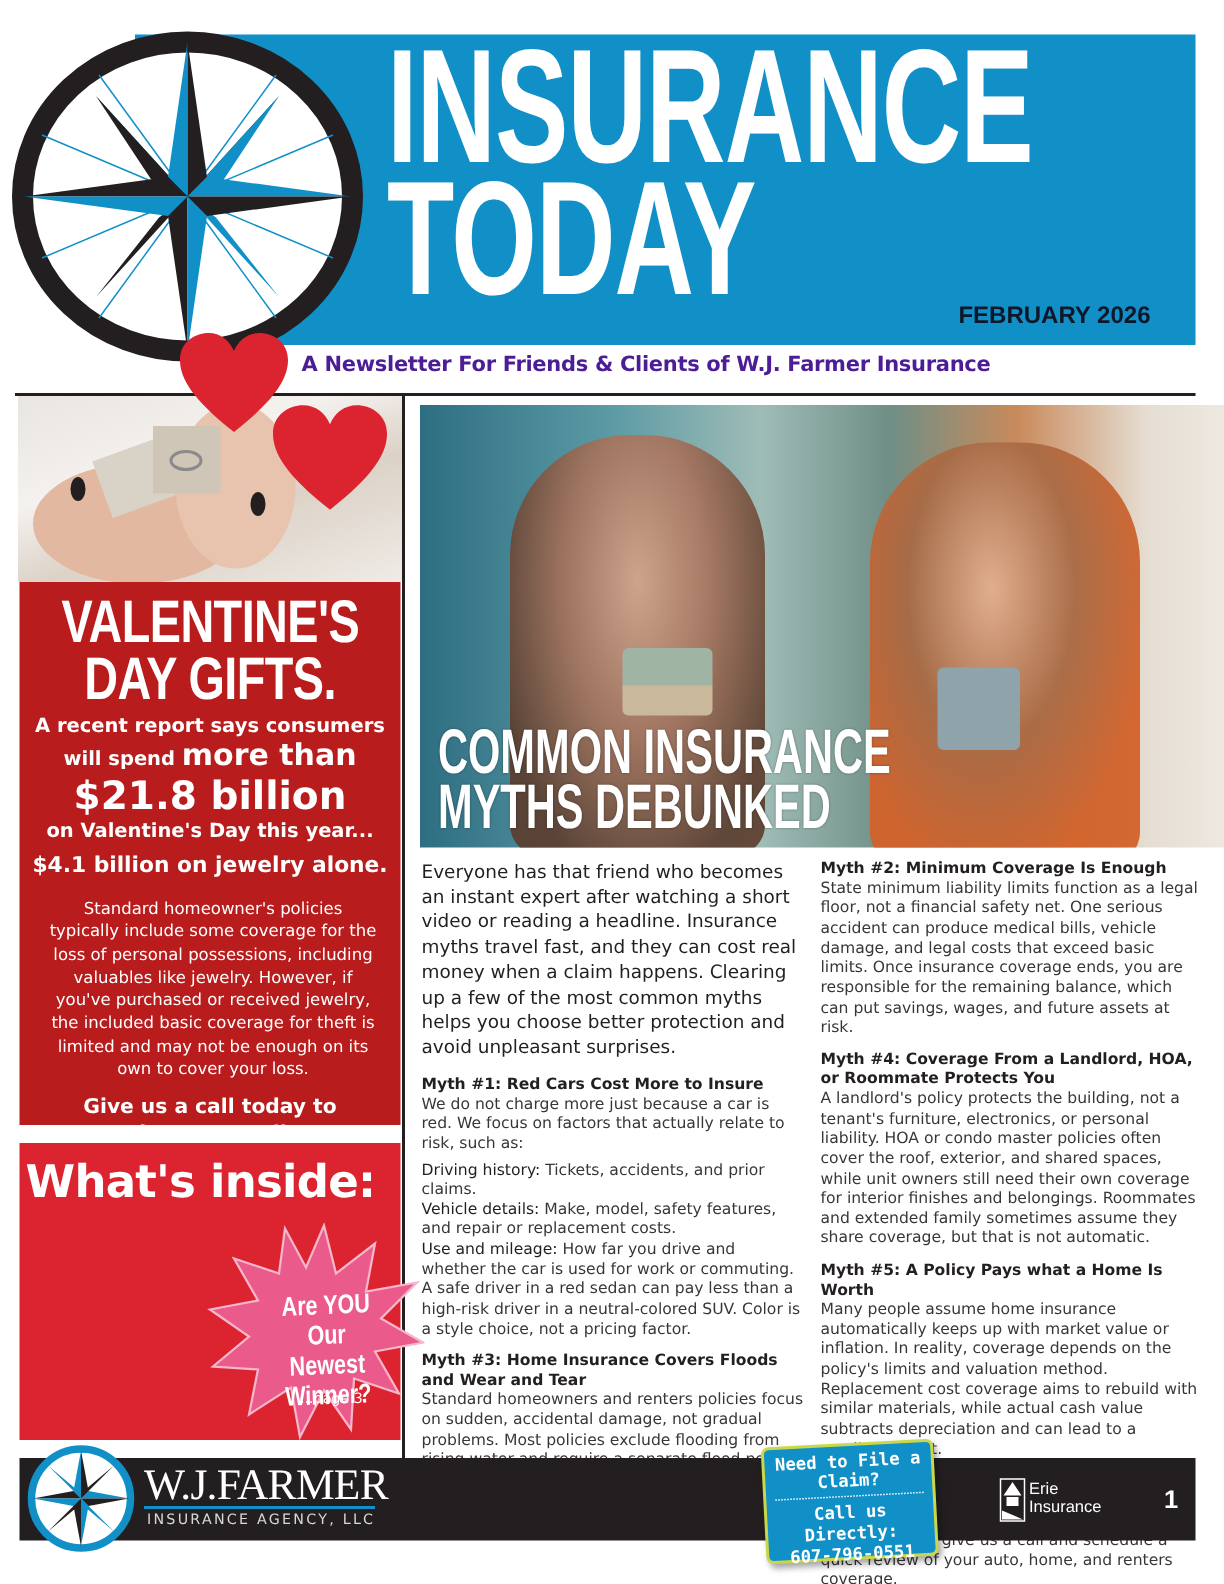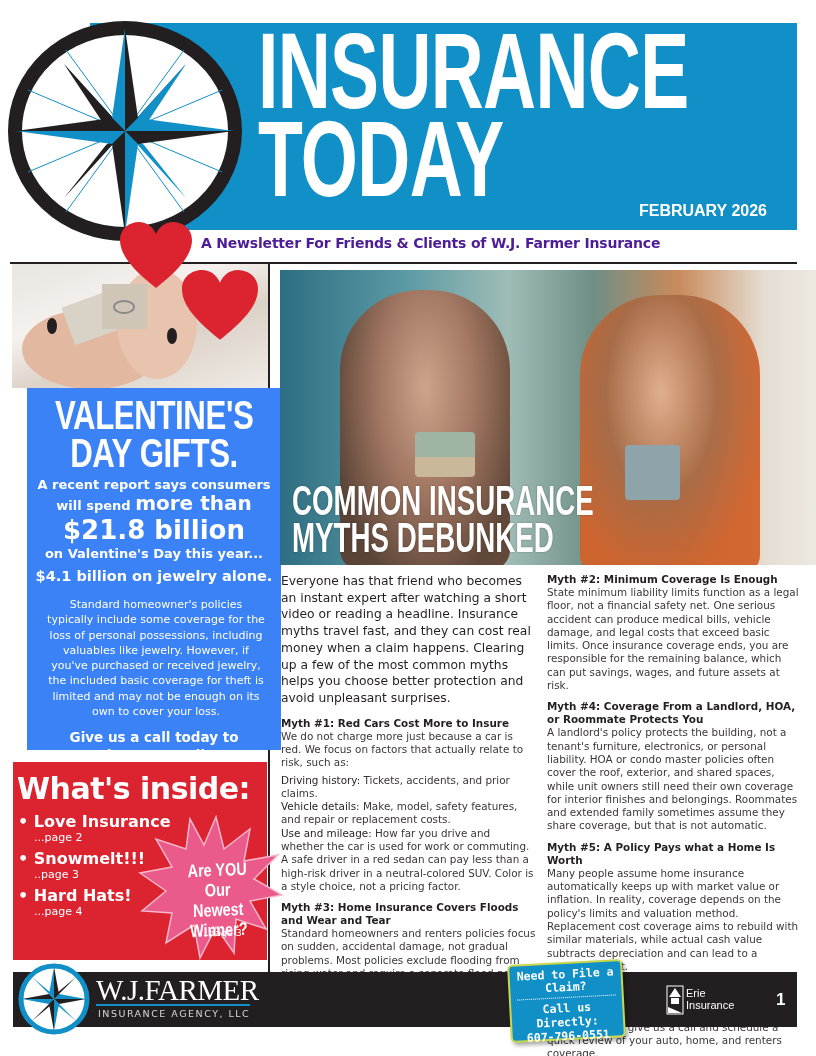--- a/index.html
+++ b/index.html
@@ -5,32 +5,32 @@
   * { box-sizing: border-box; margin: 0; padding: 0; }
   html, body { width: 816px; height: 1056px; background: #ffffff; overflow: hidden; }
   body { position: relative; font-family: "DejaVu Sans", sans-serif; color: #231f20; }
 
   
   .masthead { position: absolute; left: 90px; top: 23px; width: 707px; height: 207px; background: #1190c8; }
   .mast-title { position: absolute; left: 168px; top: 0; color: #fff; font-family: "Liberation Sans", sans-serif;
     font-weight: 700; font-size: 108px; line-height: 88px; letter-spacing: -1px; transform: scaleX(0.68); transform-origin: left top; white-space: nowrap; }
   .mast-title .l1 { display: block; margin-top: 4px; }
   .mast-title .l2 { display: block; }
-  .mast-date { position: absolute; right: 30px; bottom: 10px; color: #ffffff; font-family: "Liberation Sans", sans-serif; font-weight: 700; font-size: 16px; }
+  .mast-date { position: absolute; right: 30px; bottom: 10px; color: #0f172a; font-family: "Liberation Sans", sans-serif; font-weight: 700; font-size: 16px; }
   .compass { position: absolute; left: 6px; top: 20px; width: 238px; height: 222px; }
   .tagline { position: absolute; left: 201px; top: 235px; color: #4c1d95; font-family: "DejaVu Sans", sans-serif; font-weight: 700; font-size: 14px; white-space: nowrap; letter-spacing: -0.2px; }
   .rule-top { position: absolute; left: 10px; top: 262px; width: 787px; height: 1.5px; background: #231f20; }
 
   .heart { position: absolute; }
 
   
   .col-divider { position: absolute; left: 268px; top: 262px; width: 1.5px; height: 712px; background: #231f20; }
   .ring-photo { position: absolute; left: 12px; top: 264px; width: 256px; height: 124px; overflow: hidden;
     background: linear-gradient(160deg, #e9e6e1 0%, #f4f1ee 35%, #dcd2c7 60%, #efebe6 100%); }
-  .val-box { position: absolute; left: 27px; top: 388px; width: 254px; height: 362px; background: #3b82f6; color: #fff; text-align: center; }
+  .val-box { position: absolute; left: 13px; top: 388px; width: 254px; height: 362px; background: #b91c1c; color: #fff; text-align: center; }
   .val-title { font-family: "Liberation Sans", sans-serif; font-weight: 700; font-size: 40px; line-height: 38px; transform: scaleX(0.78); margin-top: 8px; letter-spacing: -0.5px; }
   .val-lead { font-weight: 700; font-size: 13px; line-height: 18px; margin-top: 4px; }
   .val-big1 { font-weight: 700; font-size: 20px; }
   .val-big2 { font-weight: 700; font-size: 26px; line-height: 30px; }
   .val-sub { font-weight: 700; font-size: 13px; line-height: 18px; }
   .val-jewel { font-weight: 700; font-size: 14.5px; line-height: 22px; margin-top: 2px; }
   .val-body { font-size: 11px; line-height: 15.3px; text-align: center; padding: 10px 14px 0 18px; }
   .val-cta { font-weight: 700; font-size: 13.5px; line-height: 18px; margin-top: 9px; }
 
   .inside-box { position: absolute; left: 13px; top: 762px; width: 254px; height: 198px; background: #dc2430; color: #fff; }
@@ -159,34 +159,20 @@
   <div class="val-jewel">$4.1 billion on jewelry alone.</div>
   <div class="val-body">Standard homeowner's policies typically include some coverage for the loss of personal possessions, including valuables like jewelry. However, if you've purchased or received jewelry, the included basic coverage for theft is limited and may not be enough on its own to cover your loss.</div>
   <div class="val-cta">
     <div>Give us a call today to</div>
     <div>review your policy.</div>
   </div>
 </div>
 
 <div class="inside-box">
   <div class="inside-title">What's inside:</div>
-  <ul class="inside-list">
-    <li class="inside-item">
-      <div class="inside-label">• Love Insurance</div>
-      <div class="inside-page">...page 2</div>
-    </li>
-    <li class="inside-item">
-      <div class="inside-label">• Snowmelt!!!</div>
-      <div class="inside-page">..page 3</div>
-    </li>
-    <li class="inside-item">
-      <div class="inside-label">• Hard Hats!</div>
-      <div class="inside-page">...page 4</div>
-    </li>
-  </ul>
 </div>
 
 <svg class="burst" viewBox="0 0 145 145">
   <polygon fill="#ea5a8a" stroke="#f6b6cb" stroke-width="1.5" points="78,2 86,34 112,14 106,46 140,40 116,64 144,80 112,86 128,114 98,104 96,138 78,112 62,143 56,110 28,128 34,98 4,96 28,76 2,58 34,52 18,24 48,34 52,4 66,30"></polygon>
 </svg>
 <div class="burst-text">
   <div>Are YOU</div>
   <div>Our Newest</div>
   <div>Winner?</div>
 </div>

